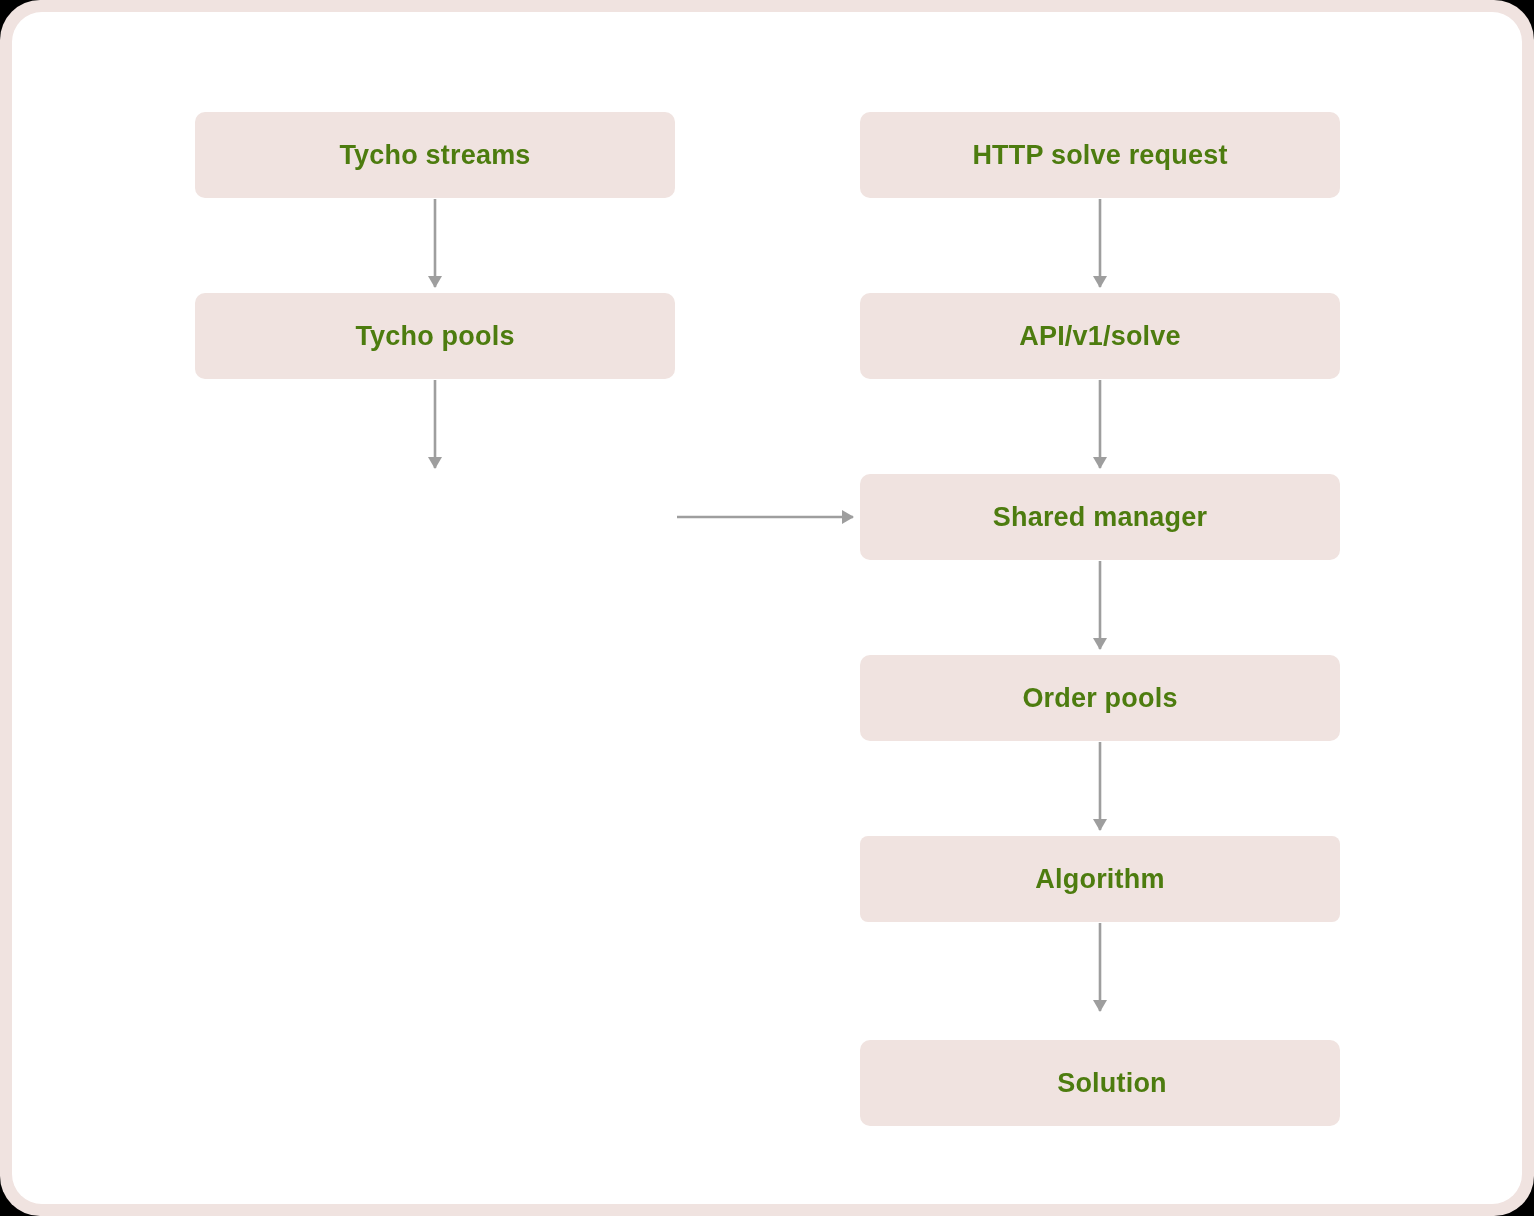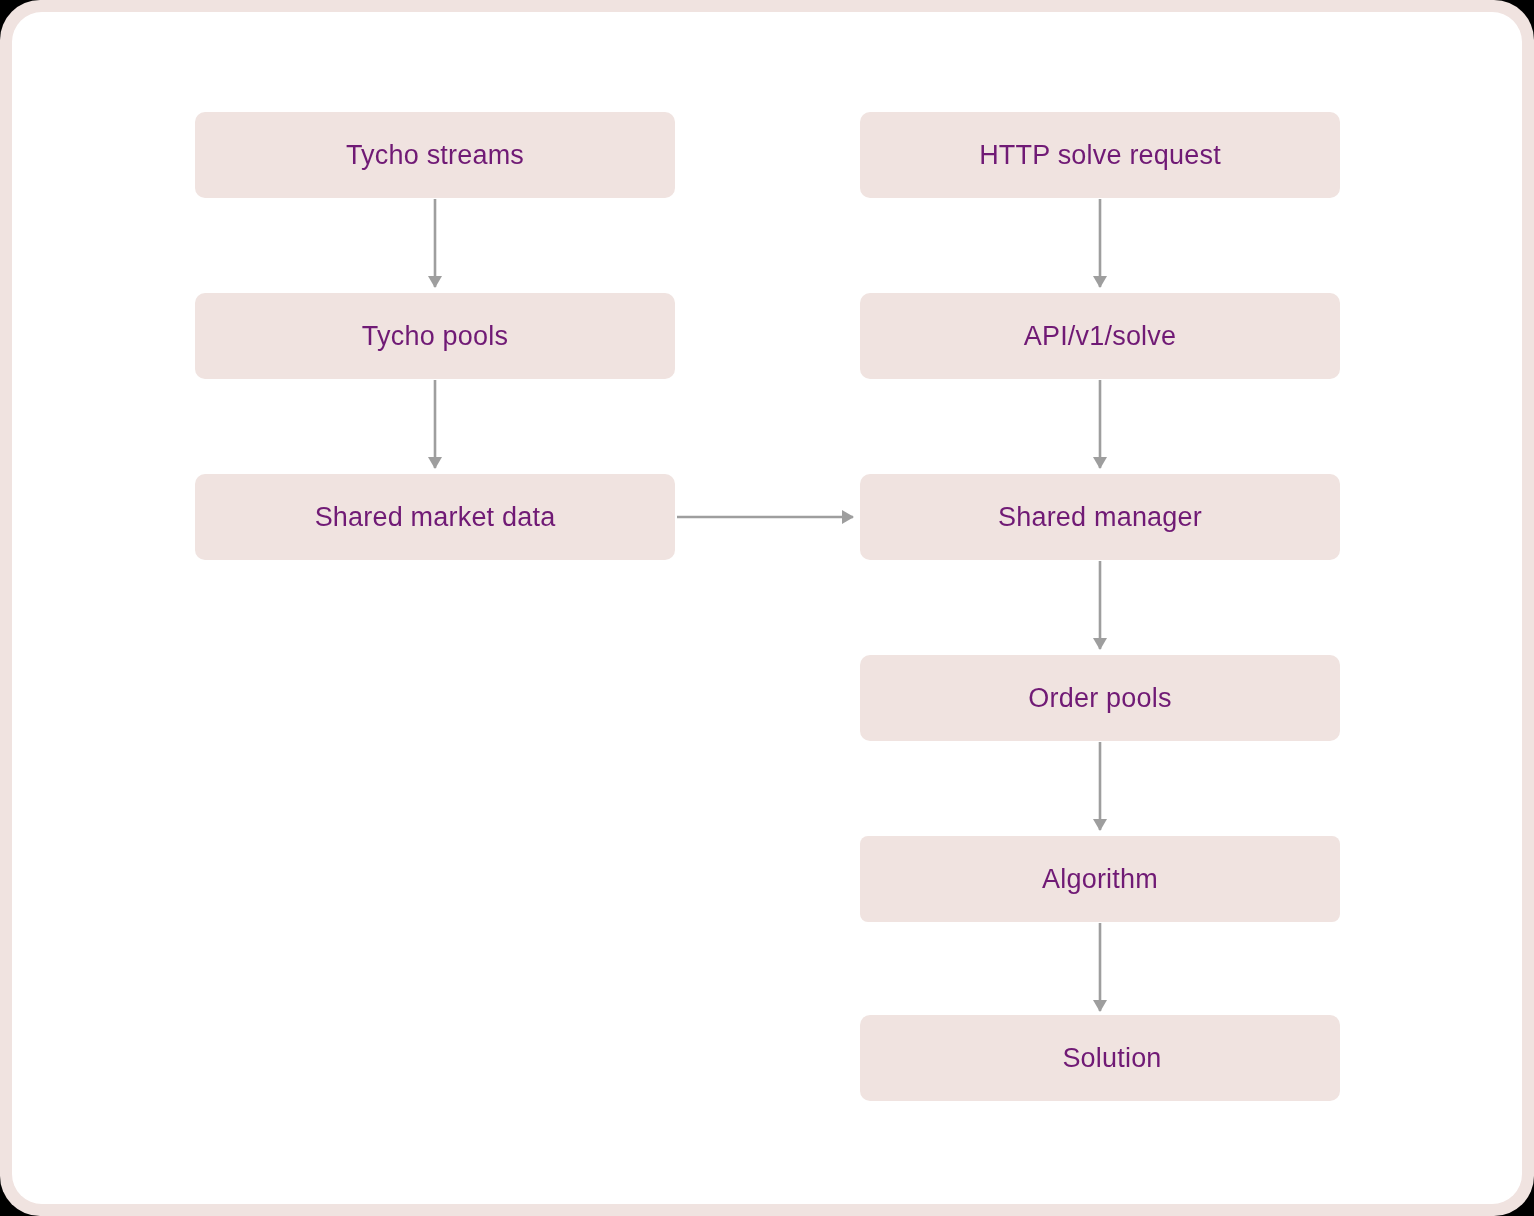--- a/index.html
+++ b/index.html
@@ -27,33 +27,33 @@
   }
   .node {
     position: absolute;
     height: 86px;
     border-radius: 10px;
     background: #f0e3e0;
     display: flex;
     align-items: center;
     justify-content: center;
     font-size: 27px;
-    font-weight: 400;
-    color: #701a75;
+    font-weight: 700;
+    color: #4d7c0f;
     letter-spacing: 0.2px;
     box-sizing: border-box;
   }
   .col-left  { left: 195px; width: 480px; }
   .col-right { left: 860px; width: 480px; }
   .row-0 { top: 112px; }
   .row-1 { top: 293px; }
   .row-2 { top: 474px; }
   .row-3 { top: 655px; }
   .row-4 { top: 836px; border-radius: 8px; }
-  .row-5 { top: 1015px; padding-left: 24px; }
+  .row-5 { top: 1040px; padding-left: 24px; }
   .arrow-layer {
     position: absolute;
     left: 0; top: 0;
     width: 1534px; height: 1216px;
     pointer-events: none;
   }
 </style>
 </head>
 <body>
 
@@ -73,21 +73,20 @@
       <line x1="1100" y1="199" x2="1100" y2="287" marker-end="url(#arrowhead)"></line>
       <line x1="1100" y1="380" x2="1100" y2="468" marker-end="url(#arrowhead)"></line>
       <line x1="1100" y1="561" x2="1100" y2="649" marker-end="url(#arrowhead)"></line>
       <line x1="1100" y1="742" x2="1100" y2="830" marker-end="url(#arrowhead)"></line>
       <line x1="1100" y1="923" x2="1100" y2="1011" marker-end="url(#arrowhead)"></line>
     </g>
   </svg>
 
   <div class="node col-left row-0">Tycho streams</div>
   <div class="node col-left row-1">Tycho pools</div>
-  <div class="node col-left row-2">Shared market data</div>
 
   <div class="node col-right row-0">HTTP solve request</div>
   <div class="node col-right row-1">API/v1/solve</div>
   <div class="node col-right row-2">Shared manager</div>
   <div class="node col-right row-3">Order pools</div>
   <div class="node col-right row-4">Algorithm</div>
   <div class="node col-right row-5">Solution</div>
 </div>
 
 </body></html>

